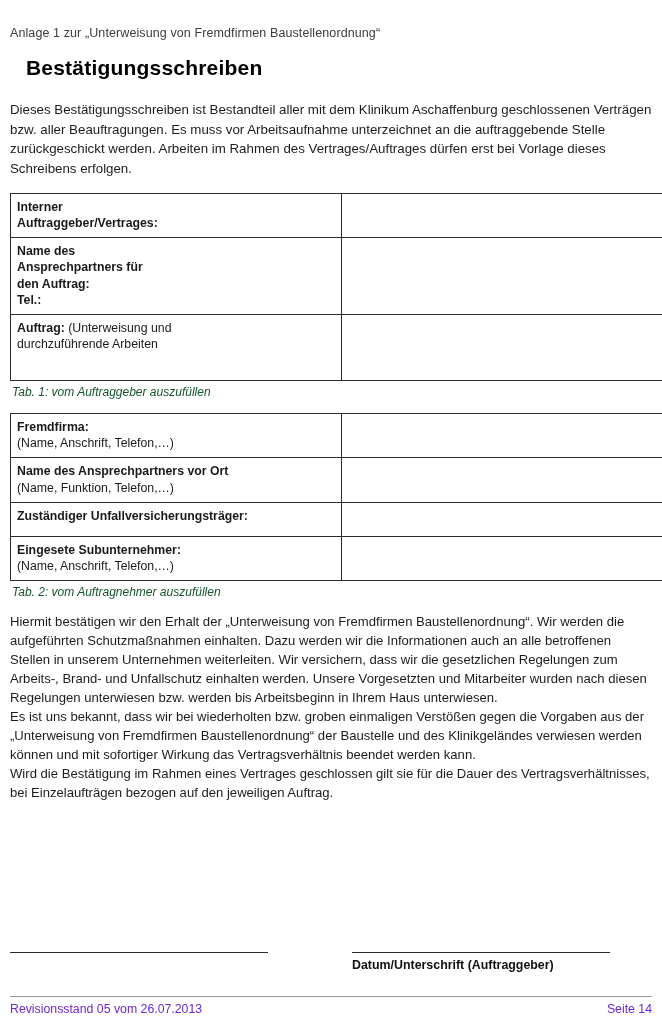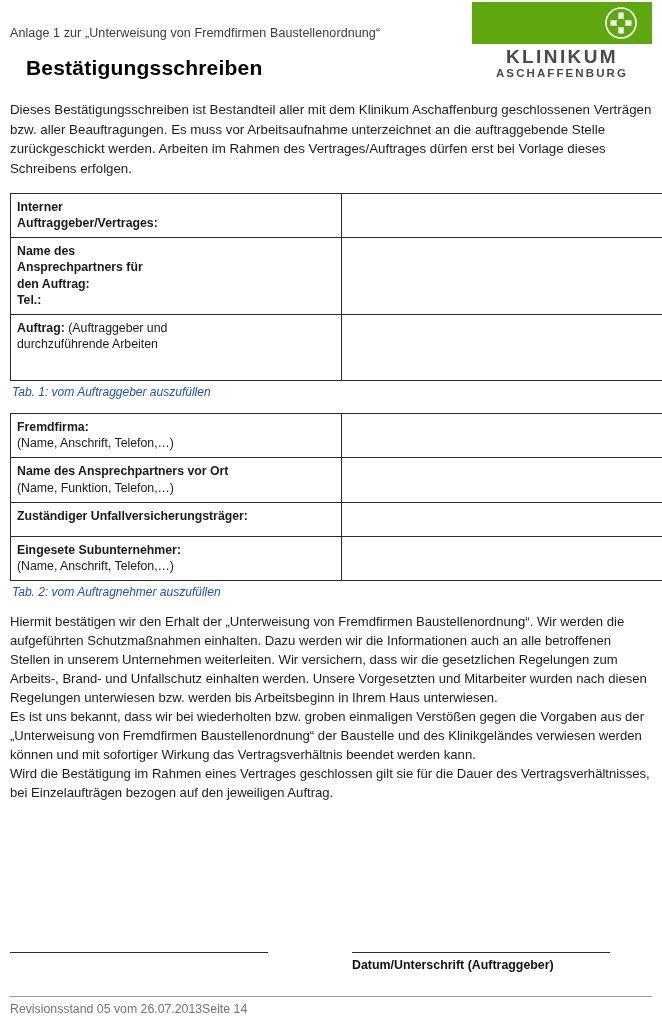--- a/index.html
+++ b/index.html
@@ -106,21 +106,21 @@
   .col-value { width: 324px; background: #ffffff; }
   .lbl {
     font-size: 12.3px;
     line-height: 1.32;
   }
   .lbl b { font-weight: bold; }
   .lbl .reg { font-weight: normal; }
   .caption {
     font-size: 12px;
     font-style: italic;
-    color: #1d4ed8;
+    color: #14532d;
     margin: 4px 0 0 2px;
   }
 
   .row-h1 { height: 30px; }
   .row-h2 { height: 62px; }
   .row-h3 { height: 66px; }
   .row-f1 { height: 40px; }
   .row-f2 { height: 36px; }
   .row-f3 { height: 34px; }
   .row-f4 { height: 40px; }
@@ -160,46 +160,34 @@
 
   
   .footer {
     position: absolute;
     left: 10px;
     right: 10px;
     bottom: 8px;
     border-top: 1px solid #9a9a9a;
     padding-top: 5px;
     display: flex;
-    justify-content: flex-start;
+    justify-content: space-between;
     font-size: 12.3px;
-    color: #737373;
+    color: #6d28d9;
   }
 </style>
 </head>
 <body>
 
 <div class="page">
 
   <div class="header">
     <div class="header-sub">Anlage 1 zur „Unterweisung von Fremdfirmen Baustellenordnung“</div>
     <div class="header-title">Bestätigungsschreiben</div>
 
-    <div class="logo">
-      <div class="logo-block">
-        <svg class="logo-mark" viewBox="0 0 34 34" xmlns="http://www.w3.org/2000/svg">
-          <circle cx="17" cy="17" r="15" fill="none" stroke="#ffffff" stroke-width="1.6"></circle>
-          <rect x="14.4" y="6.5" width="5.2" height="21" fill="#ffffff"></rect>
-          <rect x="6.5" y="14.4" width="21" height="5.2" fill="#ffffff"></rect>
-          <circle cx="17" cy="17" r="4.6" fill="#5ea70f"></circle>
-        </svg>
-      </div>
-      <div class="logo-name">KLINIKUM</div>
-      <div class="logo-name-2">ASCHAFFENBURG</div>
-    </div>
   </div>
 
   <div class="intro">Dieses Bestätigungsschreiben ist Bestandteil aller mit dem Klinikum Aschaffenburg geschlossenen Verträgen bzw. aller Beauftragungen. Es muss vor Arbeitsaufnahme unterzeichnet an die auftraggebende Stelle zurückgeschickt werden. Arbeiten im Rahmen des Vertrages/Auftrages dürfen erst bei Vorlage dieses Schreibens erfolgen.</div>
 
   <table class="form-table">
     <tbody>
         <tr class="row-h1">
       <td class="col-label">
         <div class="lbl">
           <b>Interner</b><br>
@@ -216,21 +204,21 @@
           <b>den Auftrag:</b><br>
           <b>Tel.:</b>
         </div>
       </td>
       <td class="col-value"></td>
     </tr>
     <tr class="row-h3">
       <td class="col-label">
         <div class="lbl">
           <b>Auftrag:</b>
-          <span class="reg">(Auftraggeber und</span><br>
+          <span class="reg">(Unterweisung und</span><br>
           <span class="reg">durchzuführende Arbeiten</span>
         </div>
       </td>
       <td class="col-value"></td>
     </tr>
   </tbody>
     </table>
   <div class="caption">Tab. 1: vom Auftraggeber auszufüllen</div>
 
   <table class="form-table">

